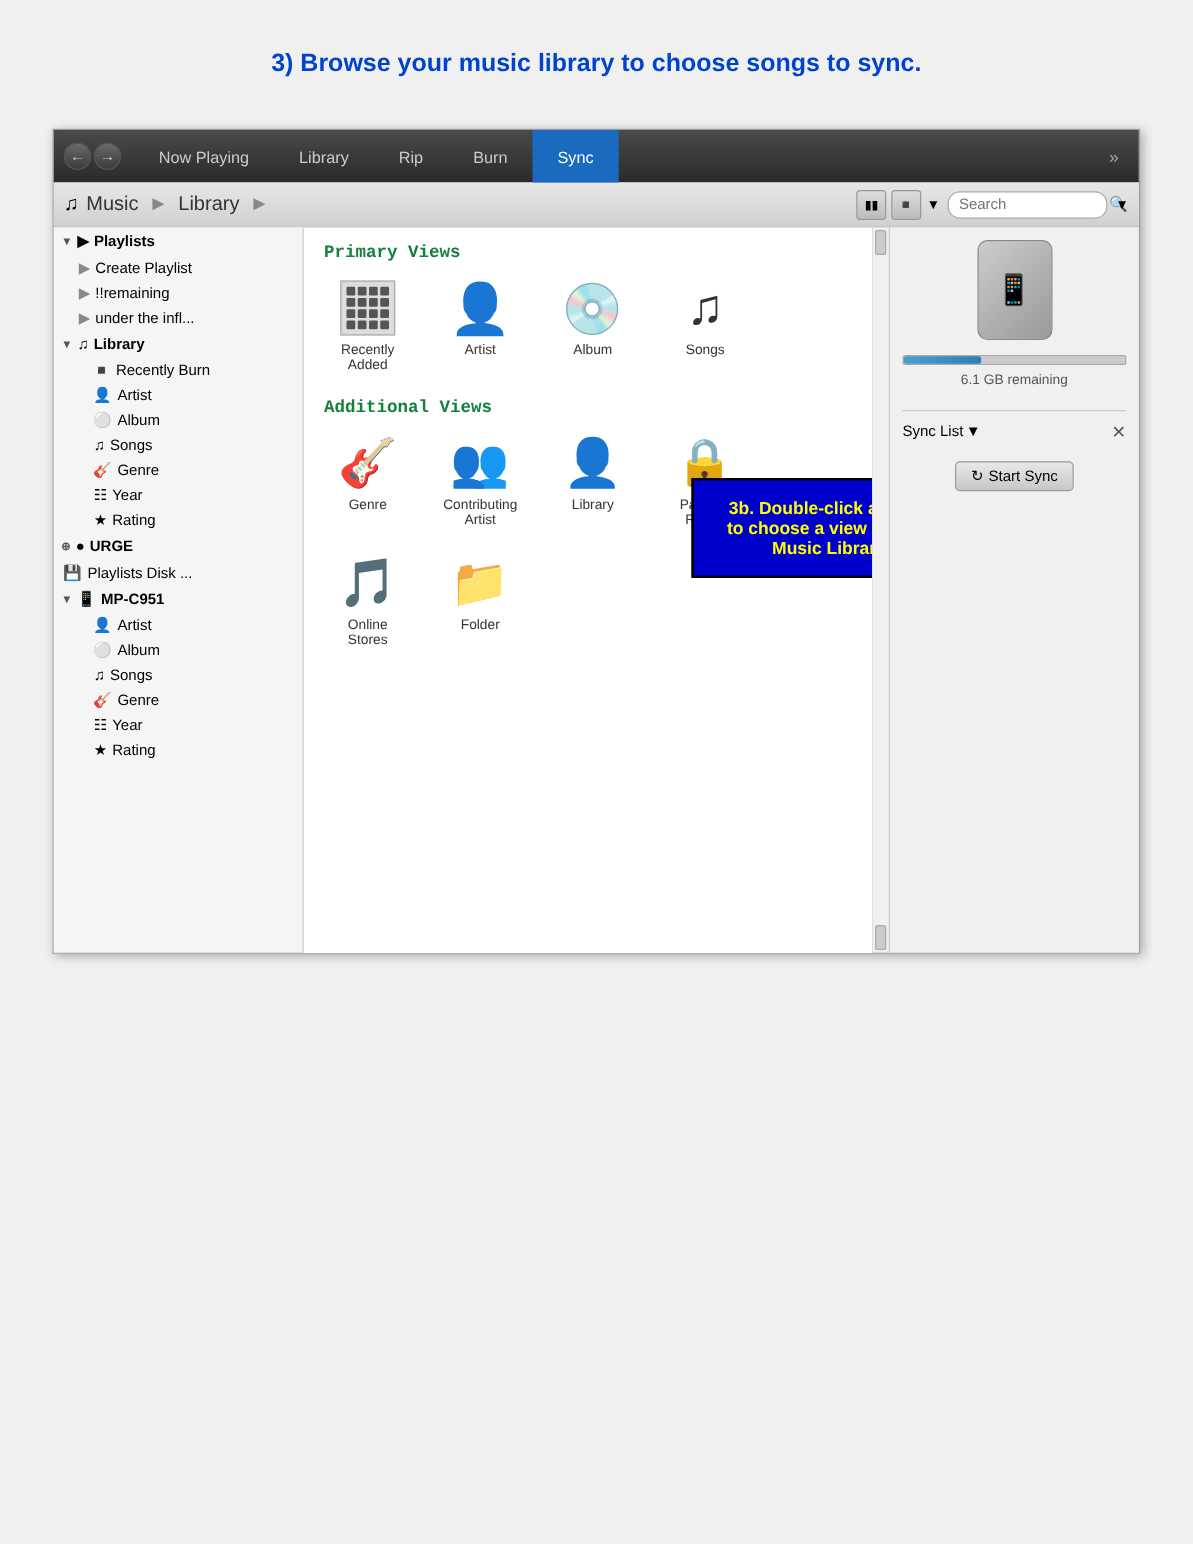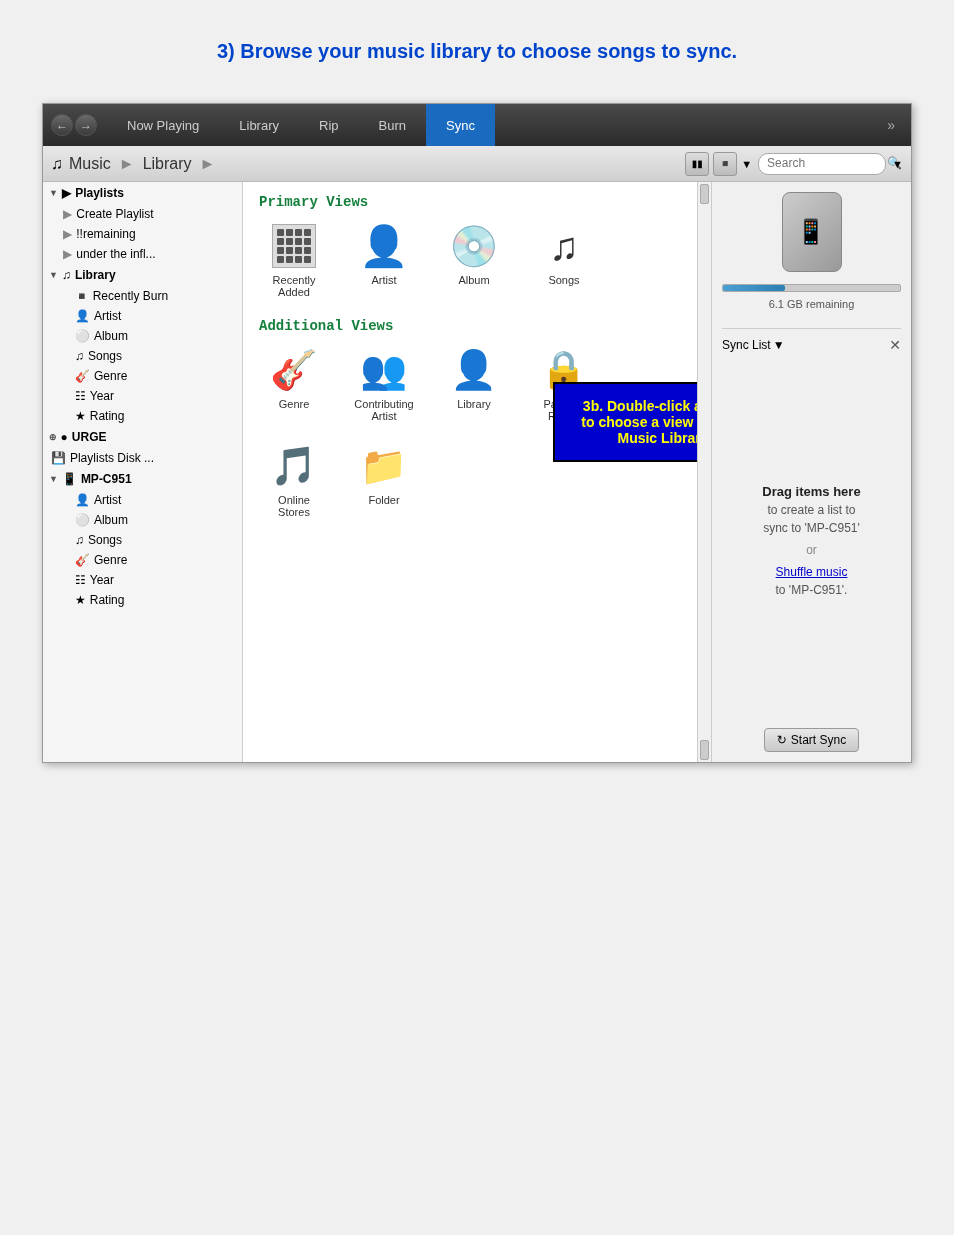--- a/index.html
+++ b/index.html
@@ -665,28 +665,20 @@
       <div class="divider"></div>
 
       <div class="sync-list-header">
         <div class="sync-list-dropdown">
           <span>Sync List</span>
           <span> ▼</span>
         </div>
         <div class="close-x">✕</div>
       </div>
 
-      <div class="drag-area">
-        <div class="drag-title">Drag items here</div>
-        <div>to create a list to</div>
-        <div>sync to 'MP-C951'</div>
-        <div class="or-text">or</div>
-        <a class="shuffle-link">Shuffle music</a>
-        <div>to 'MP-C951'.</div>
-      </div>
 
       <div class="start-sync-btn">
         <span>↻</span>
         <span>Start Sync</span>
       </div>
     </div>
 
   </div>
 </div>
 

